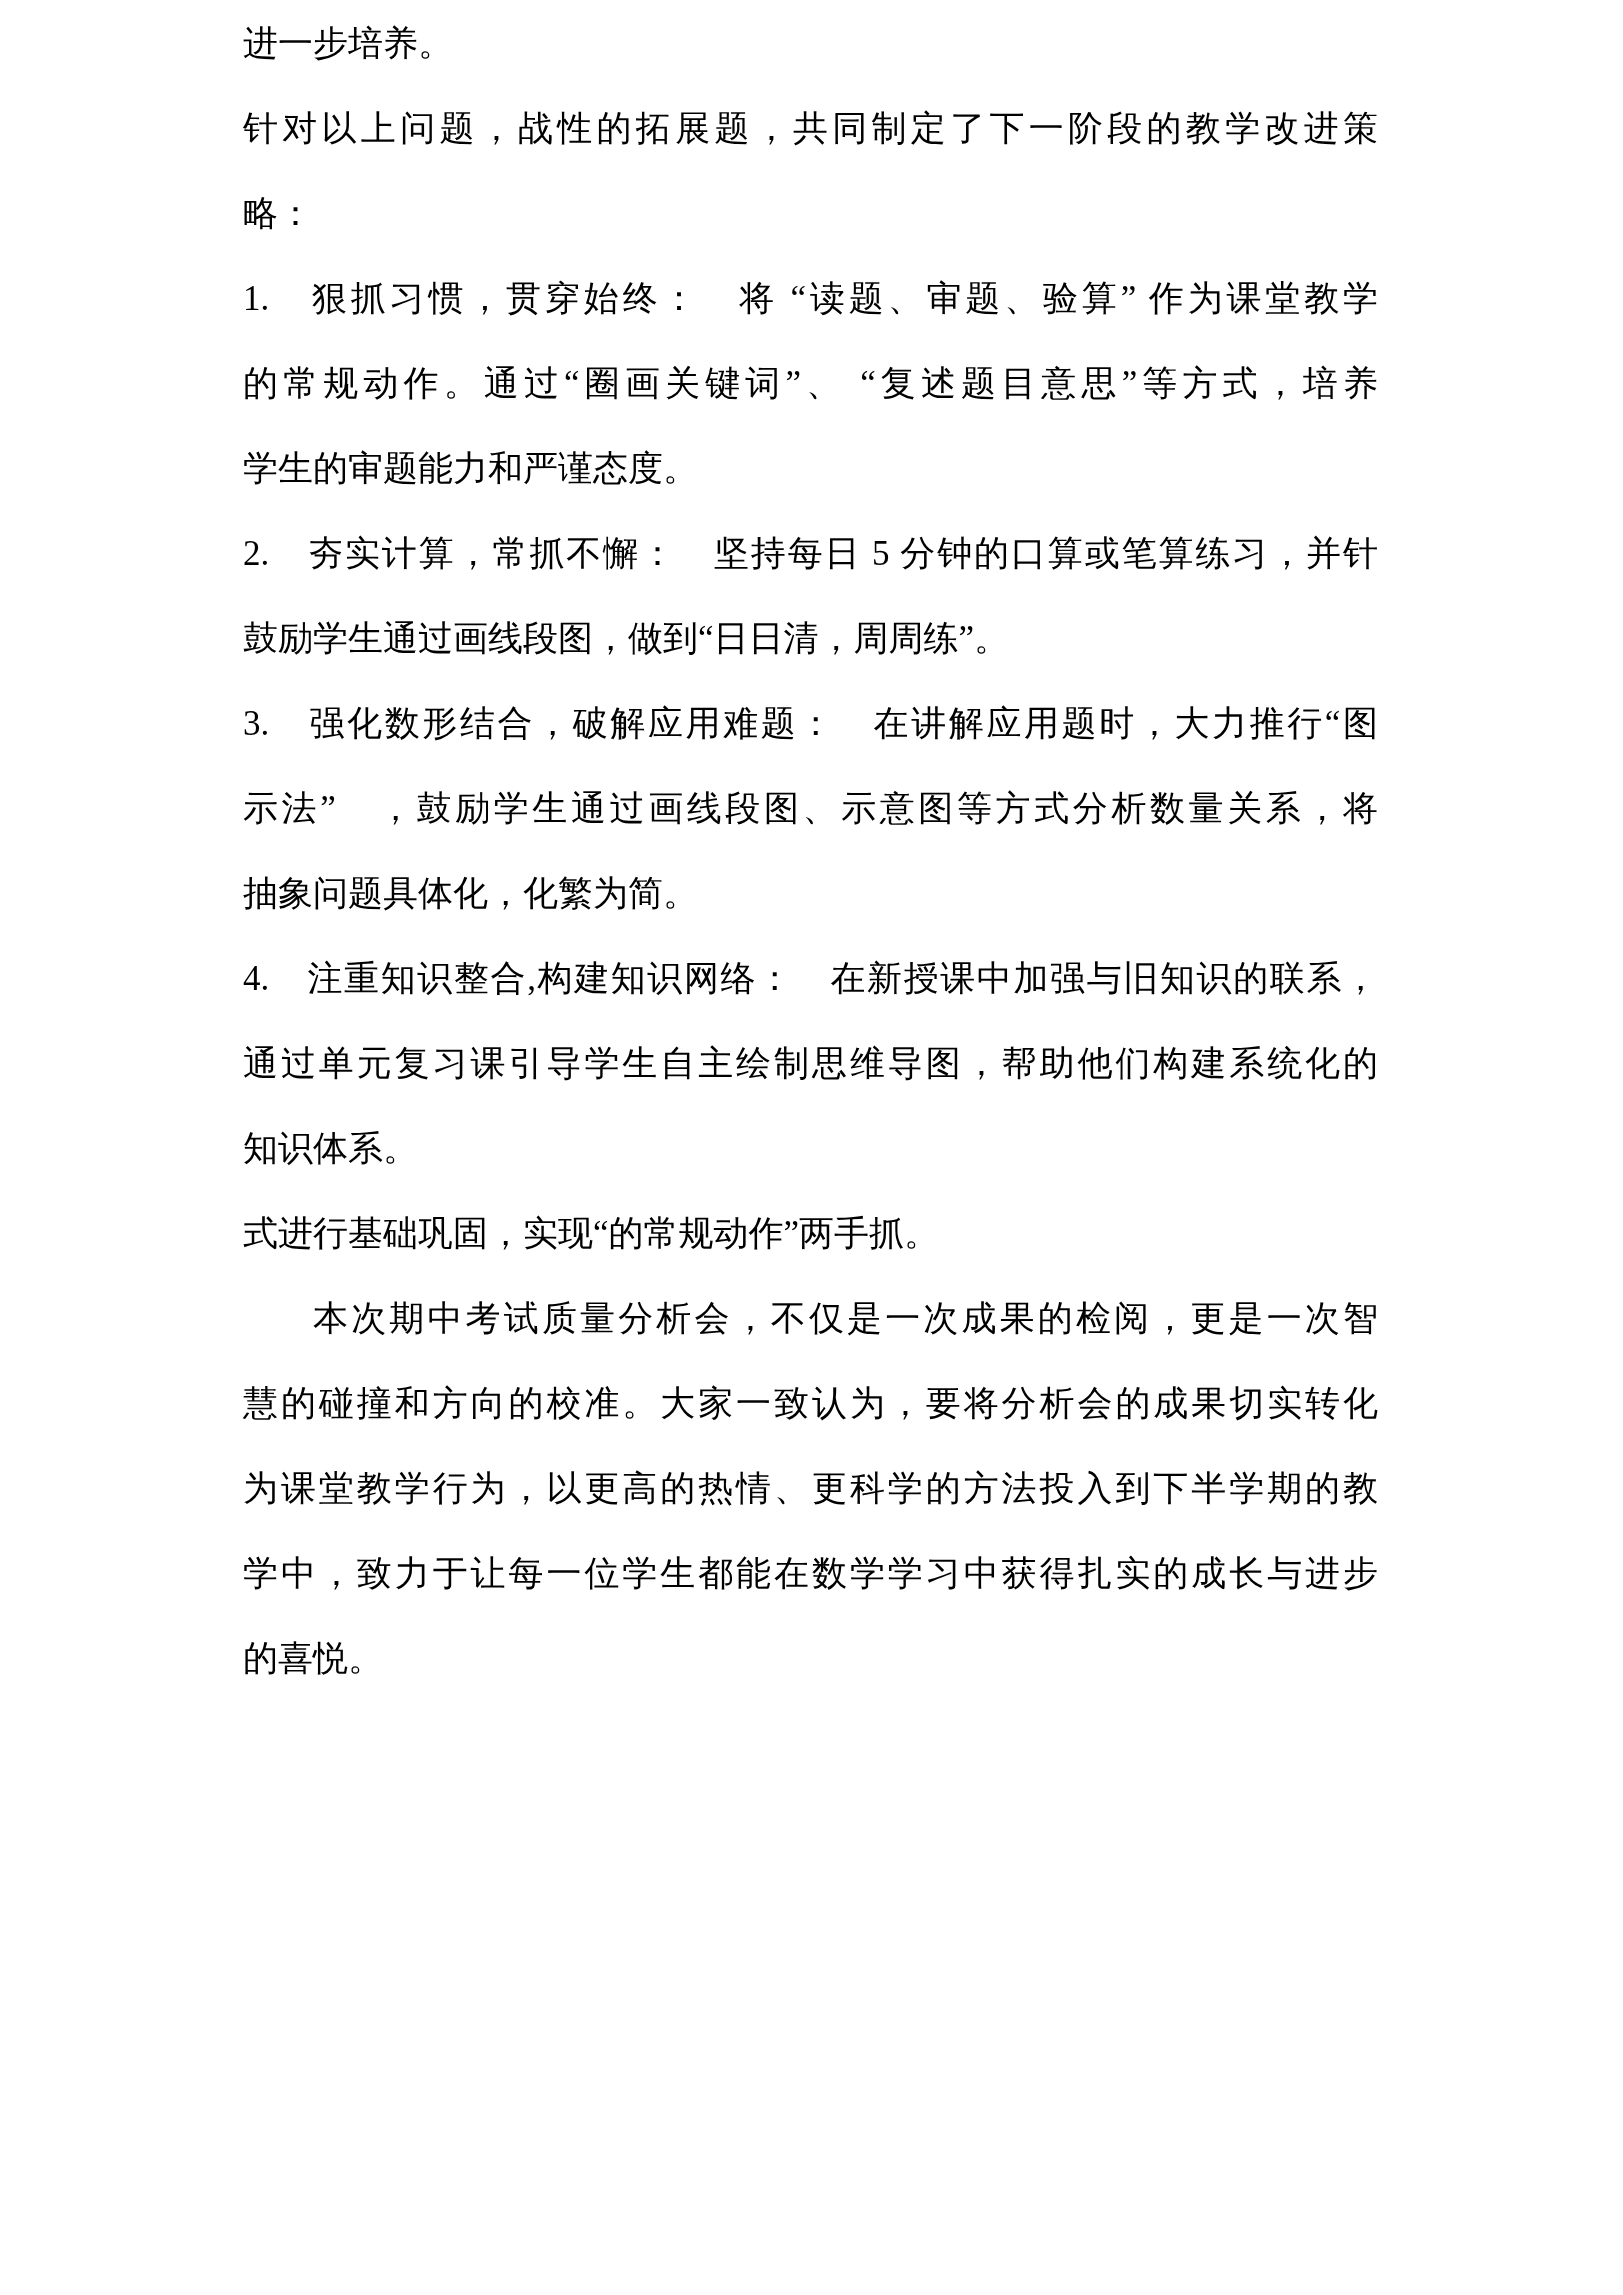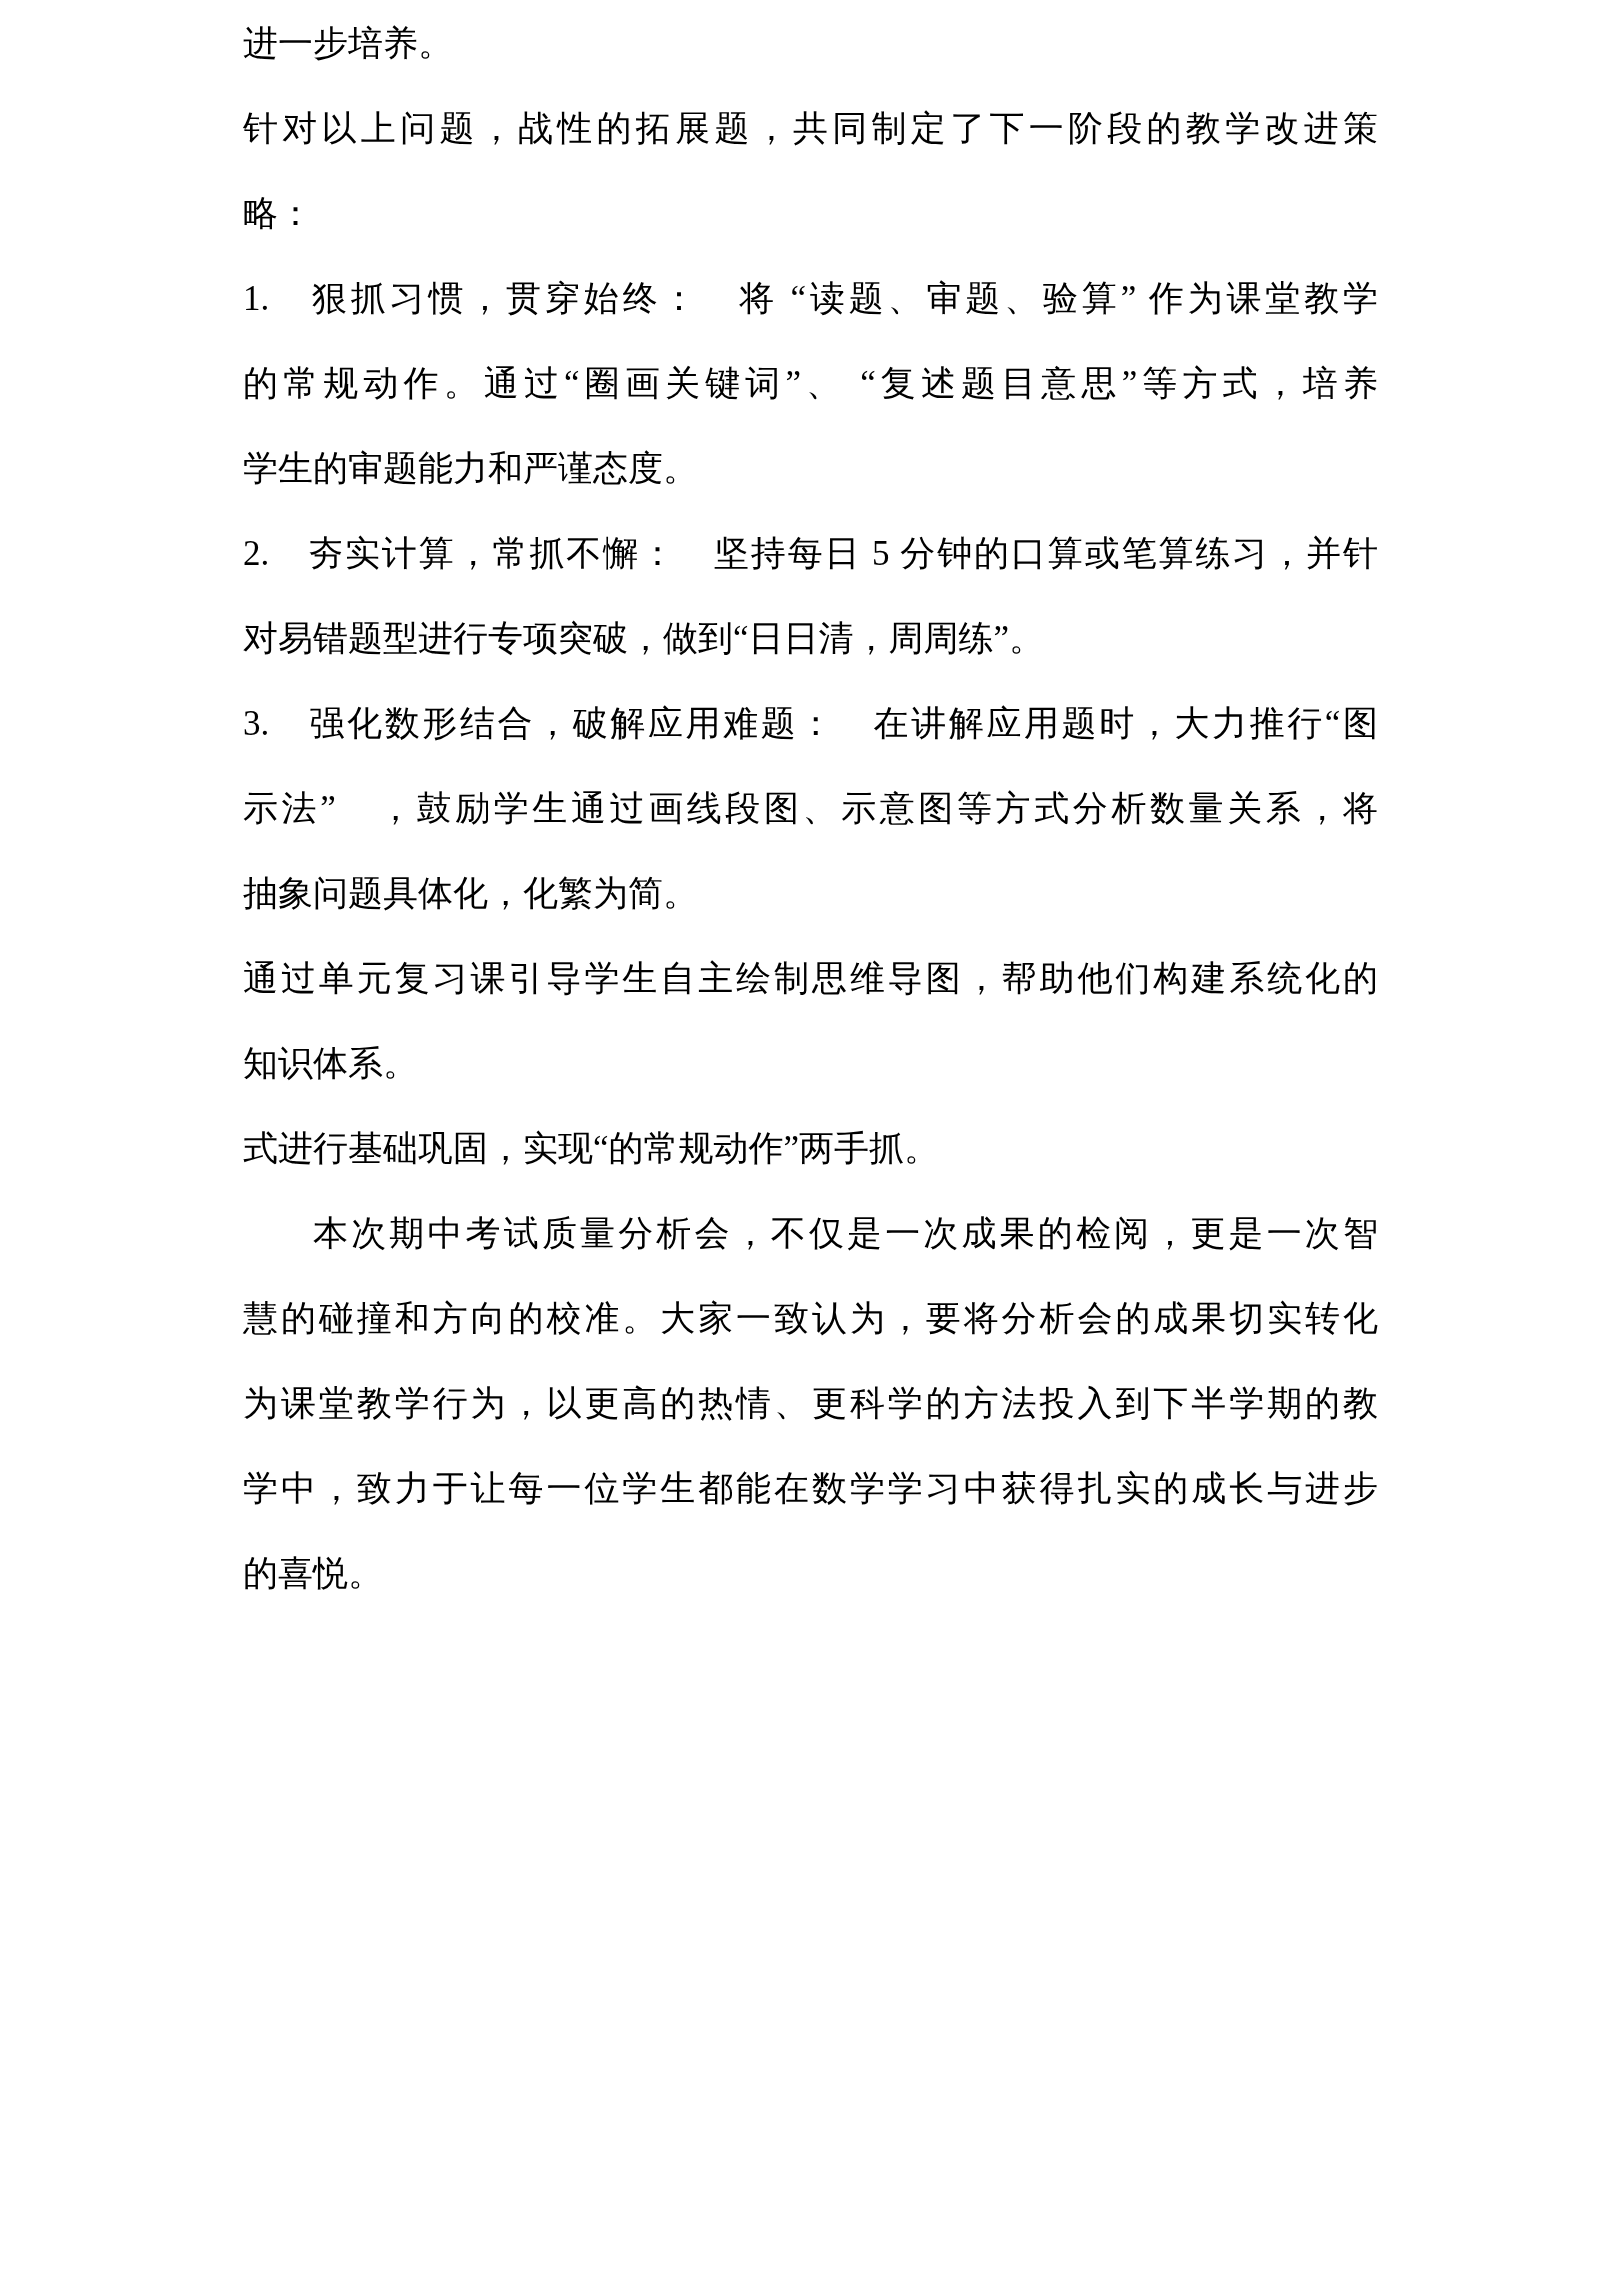--- a/index.html
+++ b/index.html
@@ -50,24 +50,25 @@
 <div class="page">
   <div class="content">
 
   <div class="line">进一步培养。</div>
       <div class="line justify">针对以上问题，战性的拓展题，共同制定了下一阶段的教学改进策</div>
       <div class="line">略：</div>
       <div class="line justify">1.　狠抓习惯，贯穿始终：　将 “读题、审题、验算” 作为课堂教学</div>
       <div class="line justify">的常规动作。通过“圈画关键词”、 “复述题目意思”等方式，培养</div>
       <div class="line">学生的审题能力和严谨态度。</div>
       <div class="line justify">2.　夯实计算，常抓不懈：　坚持每日 5 分钟的口算或笔算练习，并针</div>
-      <div class="line">对易错题型进行专项突破，做到“日日清，周周练”。</div>
+      <div class="line">鼓励学生通过画线段图，做到“日日清，周周练”。</div>
       <div class="line justify">3.　强化数形结合，破解应用难题：　在讲解应用题时，大力推行“图</div>
       <div class="line justify">示法”　，鼓励学生通过画线段图、示意图等方式分析数量关系，将</div>
       <div class="line">抽象问题具体化，化繁为简。</div>
+      <div class="line justify">4.　注重知识整合,构建知识网络：　在新授课中加强与旧知识的联系，</div>
       <div class="line justify">通过单元复习课引导学生自主绘制思维导图，帮助他们构建系统化的</div>
       <div class="line">知识体系。</div>
       <div class="line">式进行基础巩固，实现“的常规动作”两手抓。</div>
       <div class="line justify indent">本次期中考试质量分析会，不仅是一次成果的检阅，更是一次智</div>
       <div class="line justify">慧的碰撞和方向的校准。大家一致认为，要将分析会的成果切实转化</div>
       <div class="line justify">为课堂教学行为，以更高的热情、更科学的方法投入到下半学期的教</div>
       <div class="line justify">学中，致力于让每一位学生都能在数学学习中获得扎实的成长与进步</div>
       <div class="line">的喜悦。</div>
     </div>
 </div>

